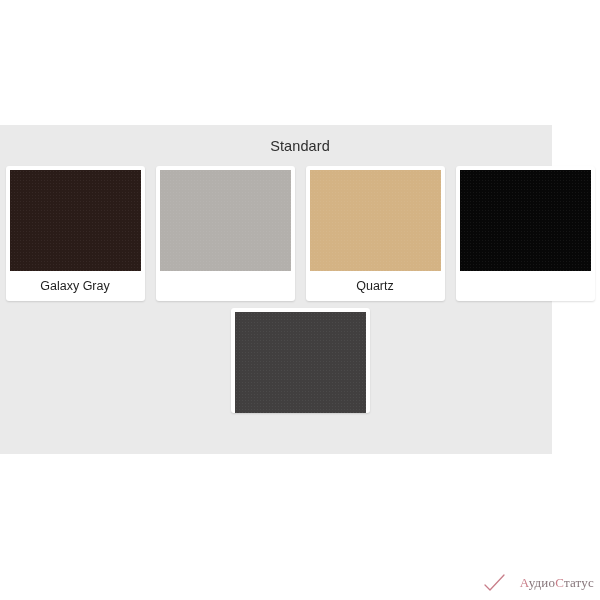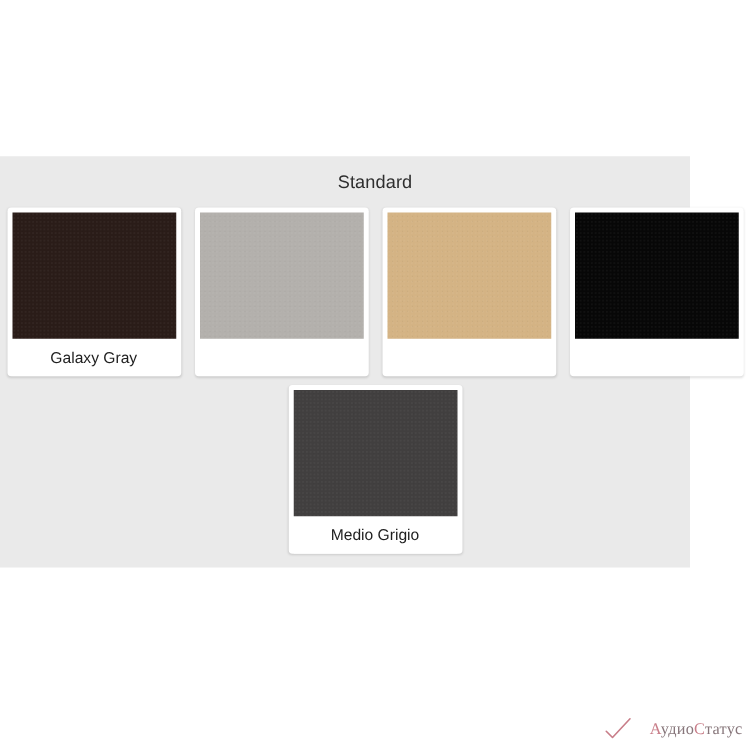--- a/index.html
+++ b/index.html
@@ -129,33 +129,33 @@
       <span class="swatch-color" style="background-color: rgb(42, 28, 24);"></span>
       <div class="swatch-caption">Galaxy Gray</div>
     </div>
 
     <div class="swatch-card">
       <span class="swatch-color" style="background-color: rgb(179, 176, 172);"></span>
     </div>
 
     <div class="swatch-card">
       <span class="swatch-color" style="background-color: rgb(212, 179, 132);"></span>
+      <div class="swatch-caption">Quartz</div>
     </div>
 
     <div class="swatch-card">
       <span class="swatch-color" style="background-color: rgb(7, 7, 7);"></span>
     </div>
 
   </div>
 
   <div class="swatch-row" id="swatch-row-2">
 
     <div class="swatch-card">
       <span class="swatch-color" style="background-color: rgb(65, 63, 63);"></span>
-      <div class="swatch-caption">Medio Grigio</div>
     </div>
 
   </div>
 
 </div>
 
 <div id="watermark">
   <svg id="watermark-check" width="22" height="18" viewBox="0 0 22 18">
     <path d="M1 11 L6 16 L20 1" fill="none" stroke="#c4737f" stroke-width="1.3" stroke-linecap="round" stroke-linejoin="round"></path>
   </svg>

